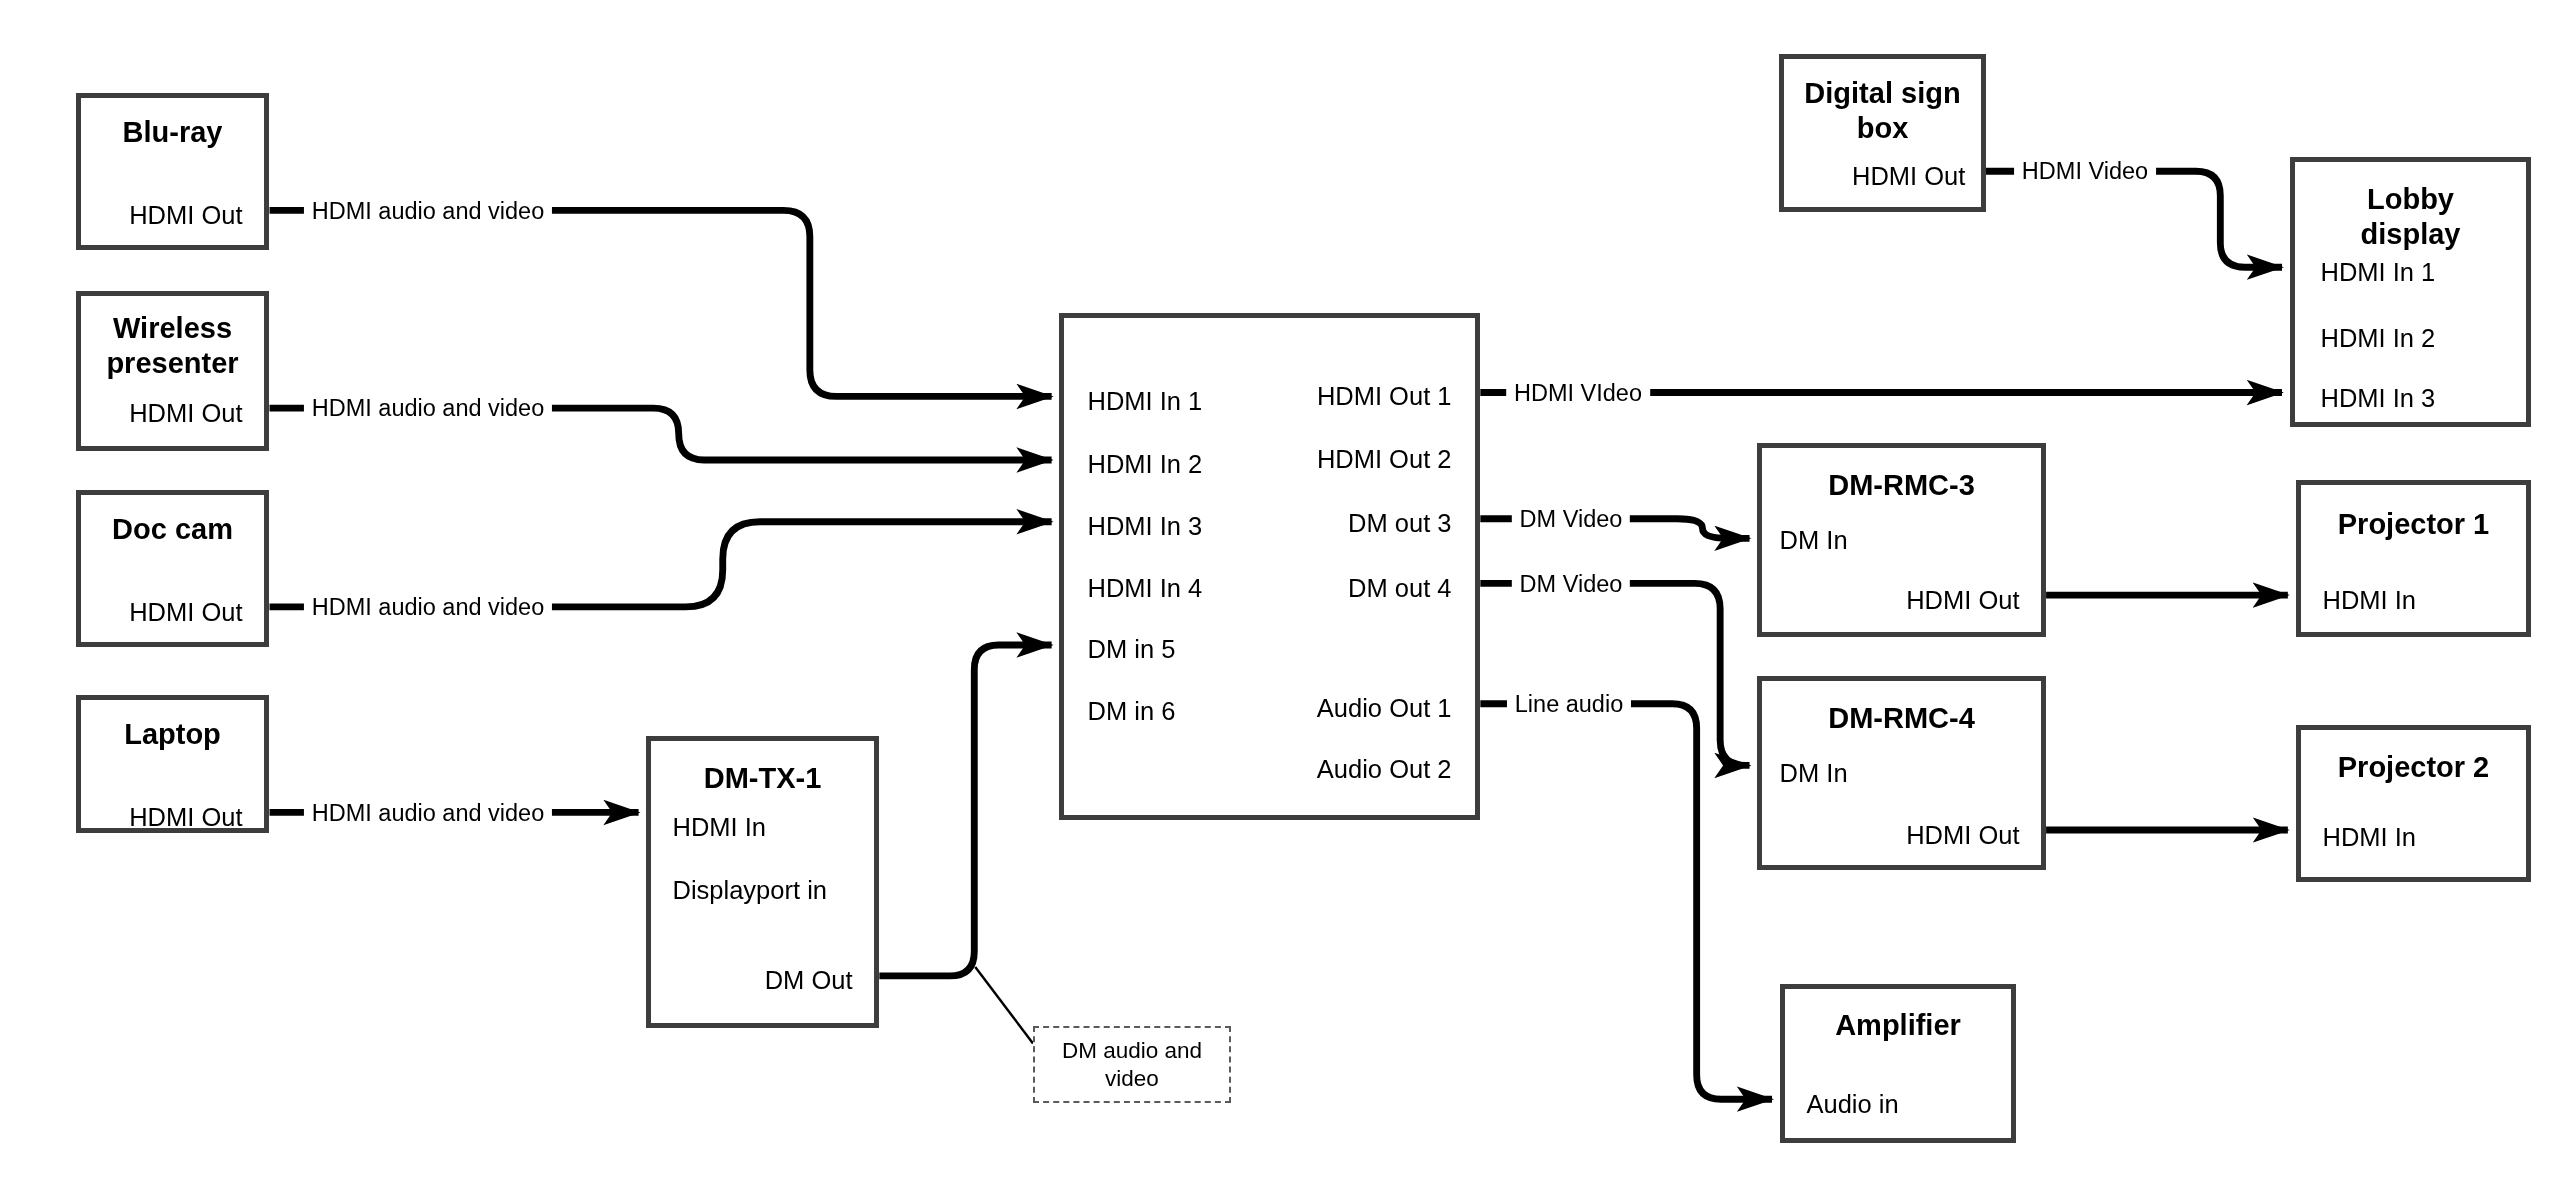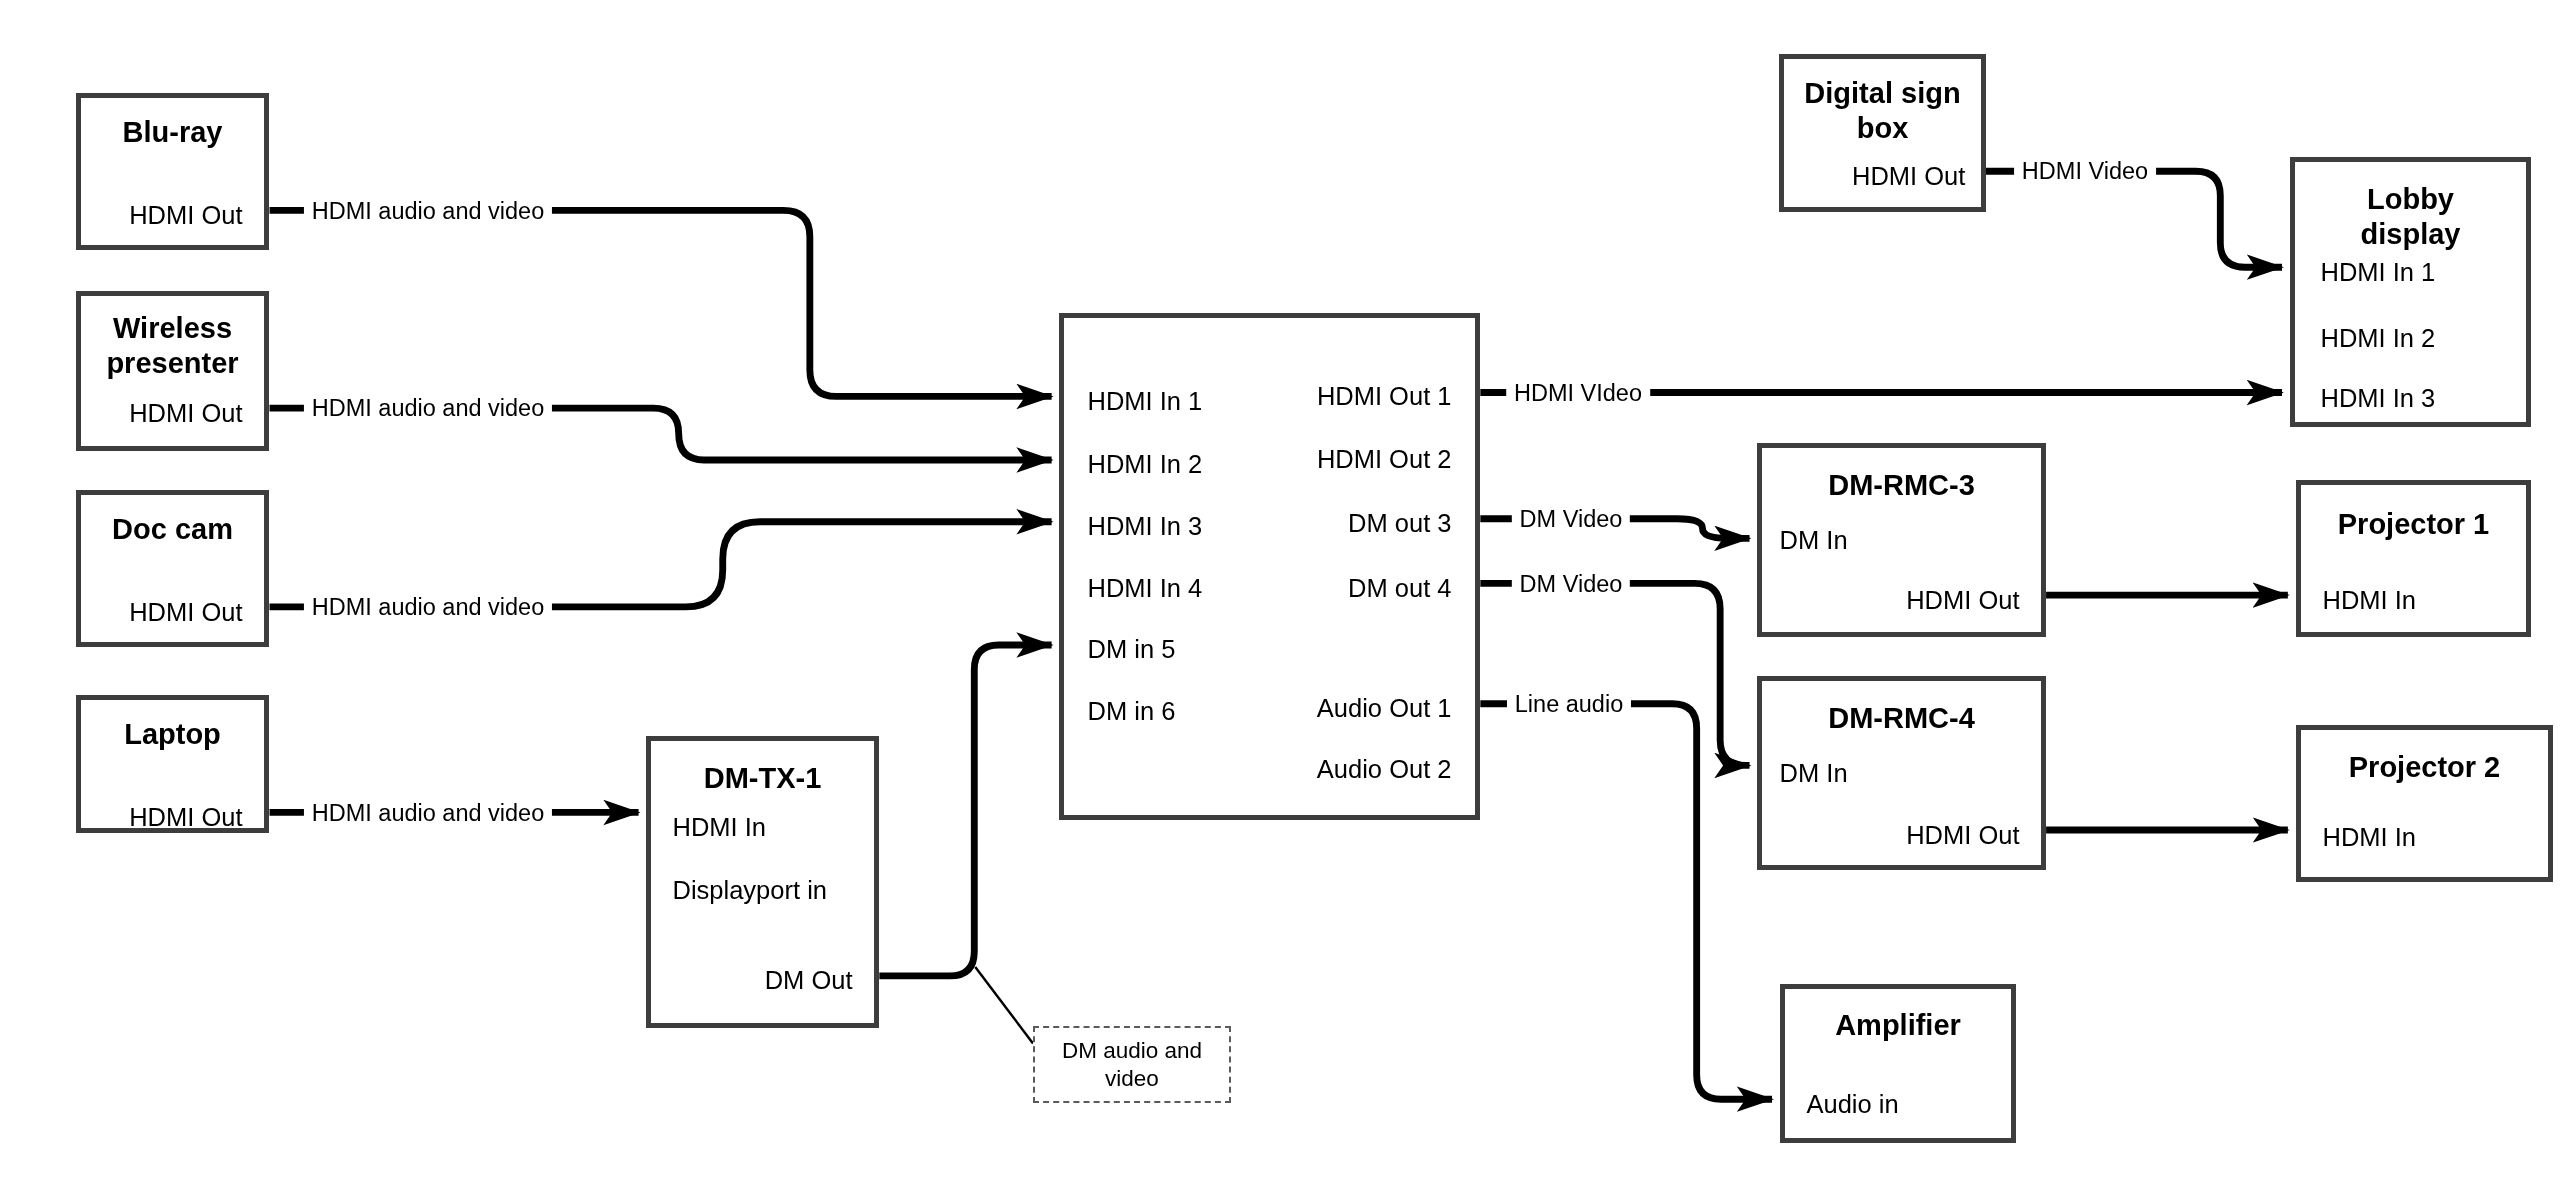--- a/index.html
+++ b/index.html
@@ -159,21 +159,21 @@
     <div class="node-title" style="top:21.5px;">Projector 1</div>
     <div class="port left" style="top:99px;">HDMI In</div>
   </div>
 
   <div class="node" style="left:1757px; top:676px; width:289px; height:194px;">
     <div class="node-title" style="top:19.6px;">DM-RMC-4</div>
     <div class="port left" style="top:76px; left:17.6px;">DM In</div>
     <div class="port right" style="top:138px;">HDMI Out</div>
   </div>
 
-  <div class="node" style="left:2296px; top:725px; width:257px; height:157px;">
+  <div class="node" style="left:2296px; top:725px; width:235px; height:157px;">
     <div class="node-title" style="top:19.6px;">Projector 2</div>
     <div class="port left" style="top:91px;">HDMI In</div>
   </div>
 
   <div class="node" style="left:1780px; top:984px; width:236px; height:159px;">
     <div class="node-title" style="top:18.6px;">Amplifier</div>
     <div class="port left" style="top:99px;">Audio in</div>
   </div>
 
   <div class="node dashed" style="left:1033px; top:1026px; width:198px; height:77px;">

